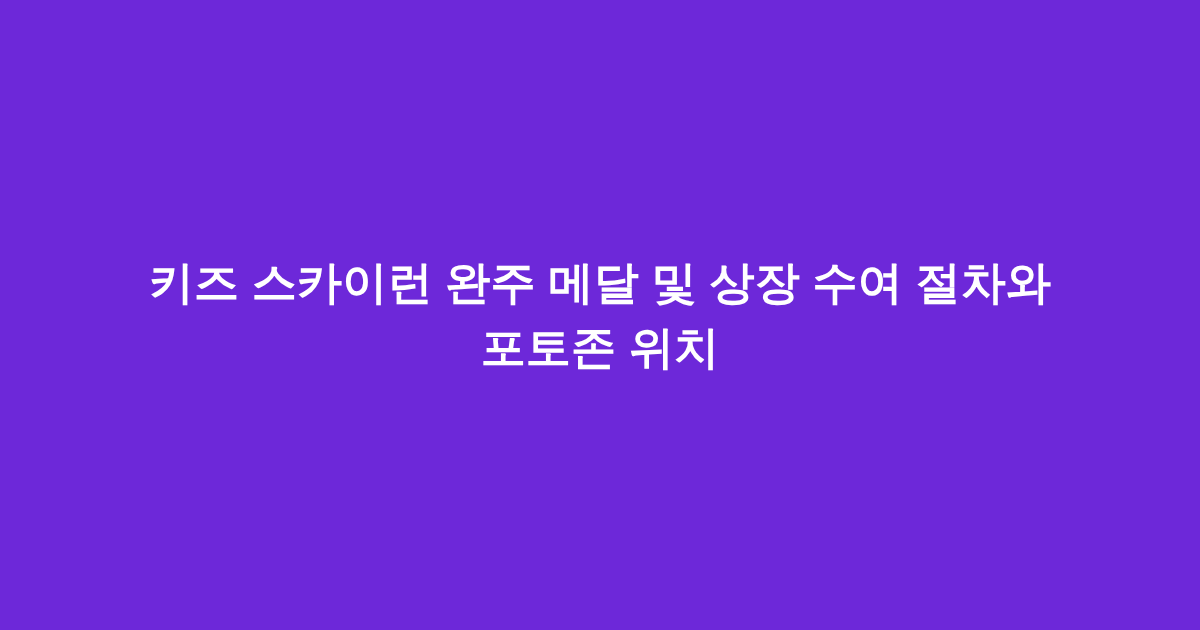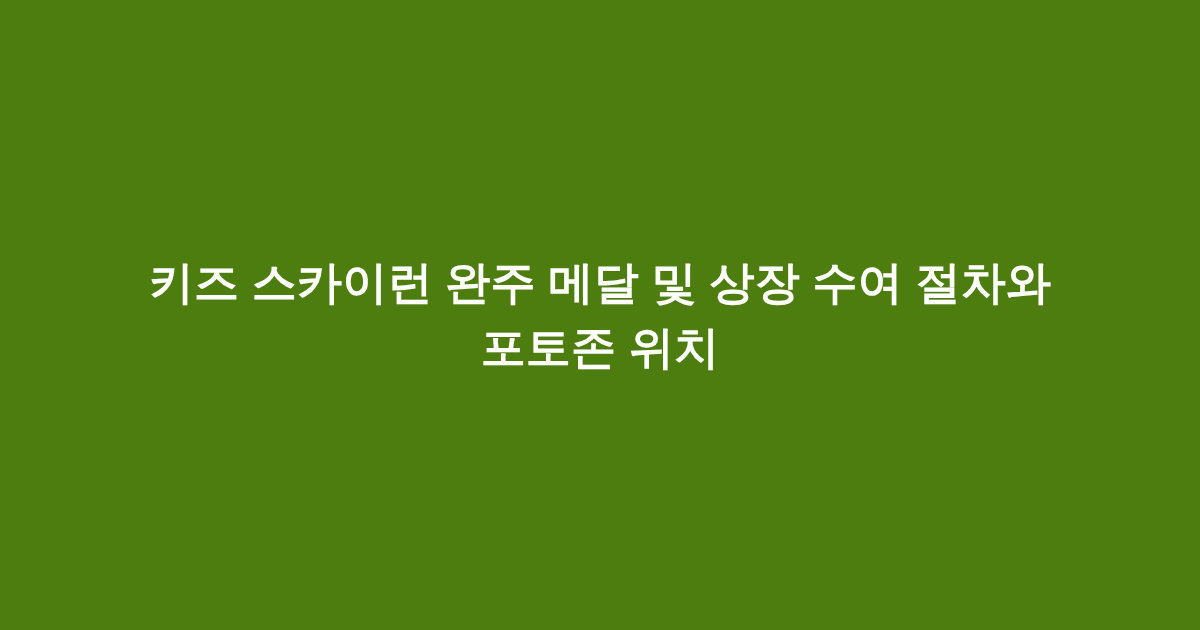--- a/index.html
+++ b/index.html
@@ -39,15 +39,15 @@
     line-height: 1.45;
     letter-spacing: 0.2px;
     word-break: keep-all;
     white-space: normal;
     -webkit-font-smoothing: antialiased;
   }
 </style>
 </head>
 <body>
 
-<div id="banner-card" style="background-color: #4d7c0f;">
+<div id="banner-card" style="background-color: #6d28d9;">
   <h1 id="banner-title" style="color: rgb(255, 255, 255);">키즈 스카이런 완주 메달 및 상장 수여 절차와 포토존 위치</h1>
 </div>
 
 </body></html>

